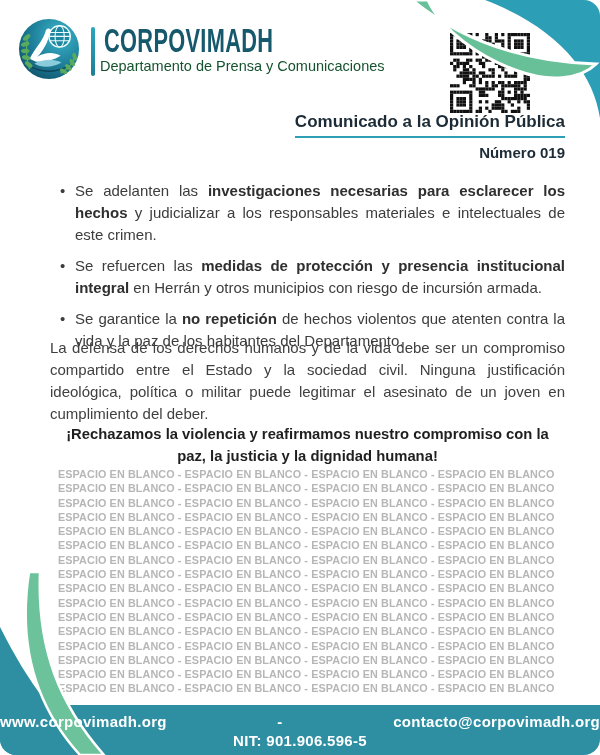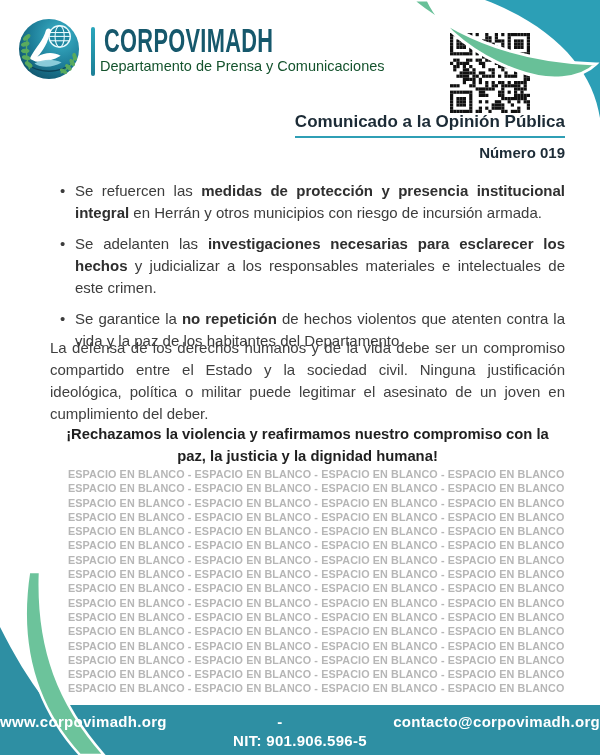--- a/index.html
+++ b/index.html
@@ -1,18 +1,18 @@
 <!DOCTYPE html>
 <html><head>
 <meta charset="utf-8">
 <style>
   html,body{margin:0;padding:0;background:#fff;}
   .page{
     position:relative;width:600px;height:755px;margin:0 auto;
-    background:#ffffff;overflow:hidden;border-radius:0;
+    background:#ffffff;overflow:hidden;border-radius:16px;
     font-family:"Liberation Sans",sans-serif;
   }
   
   .logo{position:absolute;left:18px;top:18px;width:62px;height:62px;}
   .logo-bar{position:absolute;left:91px;top:27px;width:4px;height:49px;border-radius:2px;
     background:linear-gradient(#2aa6bc,#1d7f96);}
   .org-name{position:absolute;left:104px;top:22px;font-size:33px;font-weight:bold;
     color:#16586c;white-space:nowrap;transform:scaleX(0.66);transform-origin:0 0;letter-spacing:.5px;}
   .org-subtitle{position:absolute;left:100px;top:58px;font-size:14.5px;color:#14532d;white-space:nowrap;}
   .qr{position:absolute;left:450px;top:33px;width:80px;height:80px;}
@@ -27,21 +27,21 @@
   
   .bullets{position:absolute;left:60px;top:180px;width:505px;margin:0;padding:0;list-style:none;}
   .bullets li{position:relative;padding-left:15px;margin-bottom:9px;text-align:justify;
     font-size:15px;line-height:22px;color:#3c3c3c;}
   .bullets li::before{content:"\2022";position:absolute;left:0;top:0;color:#3c3c3c;}
   .bullets b{color:#2f2f2f;}
   .paragraph{position:absolute;left:50px;top:337px;width:515px;text-align:justify;
     font-size:15px;line-height:22px;color:#404040;}
   .statement{position:absolute;left:50px;top:423px;width:515px;text-align:center;
     font-size:14.8px;line-height:22px;font-weight:bold;color:#1f1f1f;}
-  .filler{position:absolute;left:68px;top:467px;width:480px;}
+  .filler{position:absolute;left:58px;top:467px;width:480px;}
   .filler-line{font-size:10.8px;font-weight:bold;line-height:14.3px;color:#b6b6b6;
     text-align:justify;text-align-last:justify;white-space:nowrap;letter-spacing:.1px;}
   
   .footer-band{position:absolute;left:0;bottom:0;width:600px;height:50px;background:#2e8fa3;z-index:1;}
   .footer-content{position:absolute;left:0;bottom:0;width:600px;height:50px;z-index:5;
     color:#ffffff;font-weight:bold;text-align:center;}
   .footer-line1{display:flex;justify-content:space-between;gap:22px;margin-top:8px;font-size:15px;letter-spacing:.3px;}
   .footer-line2{margin-top:2px;font-size:15px;letter-spacing:.3px;}
 </style>
 </head>
@@ -405,22 +405,22 @@
       <rect x="64.00" y="76.80" width="3.20" height="3.20" fill="#111"></rect>
       <rect x="67.20" y="76.80" width="3.20" height="3.20" fill="#111"></rect>
     </svg>
 
   <div class="title-block">
     <div class="doc-title">Comunicado a la Opinión Pública</div>
     <div class="doc-number">Número 019</div>
   </div>
 
   <ul class="bullets">
+    <li><span>Se adelanten las </span><b>investigaciones necesarias para esclarecer los hechos</b><span> y judicializar a los responsables materiales e intelectuales de este crimen.</span></li>
     <li><span>Se refuercen las </span><b>medidas de protección y presencia institucional integral</b><span> en Herrán y otros municipios con riesgo de incursión armada.</span></li>
-    <li><span>Se adelanten las </span><b>investigaciones necesarias para esclarecer los hechos</b><span> y judicializar a los responsables materiales e intelectuales de este crimen.</span></li>
     <li><span>Se garantice la </span><b>no repetición</b><span> de hechos violentos que atenten contra la vida y la paz de los habitantes del Departamento.</span></li>
   </ul>
 
   <div class="paragraph">La defensa de los derechos humanos y de la vida debe ser un compromiso compartido entre el Estado y la sociedad civil. Ninguna justificación ideológica, política o militar puede legitimar el asesinato de un joven en cumplimiento del deber.</div>
 
   <div class="statement">¡Rechazamos la violencia  y reafirmamos nuestro compromiso con la paz, la justicia y la dignidad humana!</div>
 
   <div class="filler">
       <div class="filler-line">ESPACIO EN BLANCO - ESPACIO EN BLANCO - ESPACIO EN BLANCO - ESPACIO EN BLANCO</div>
       <div class="filler-line">ESPACIO EN BLANCO - ESPACIO EN BLANCO - ESPACIO EN BLANCO - ESPACIO EN BLANCO</div>

